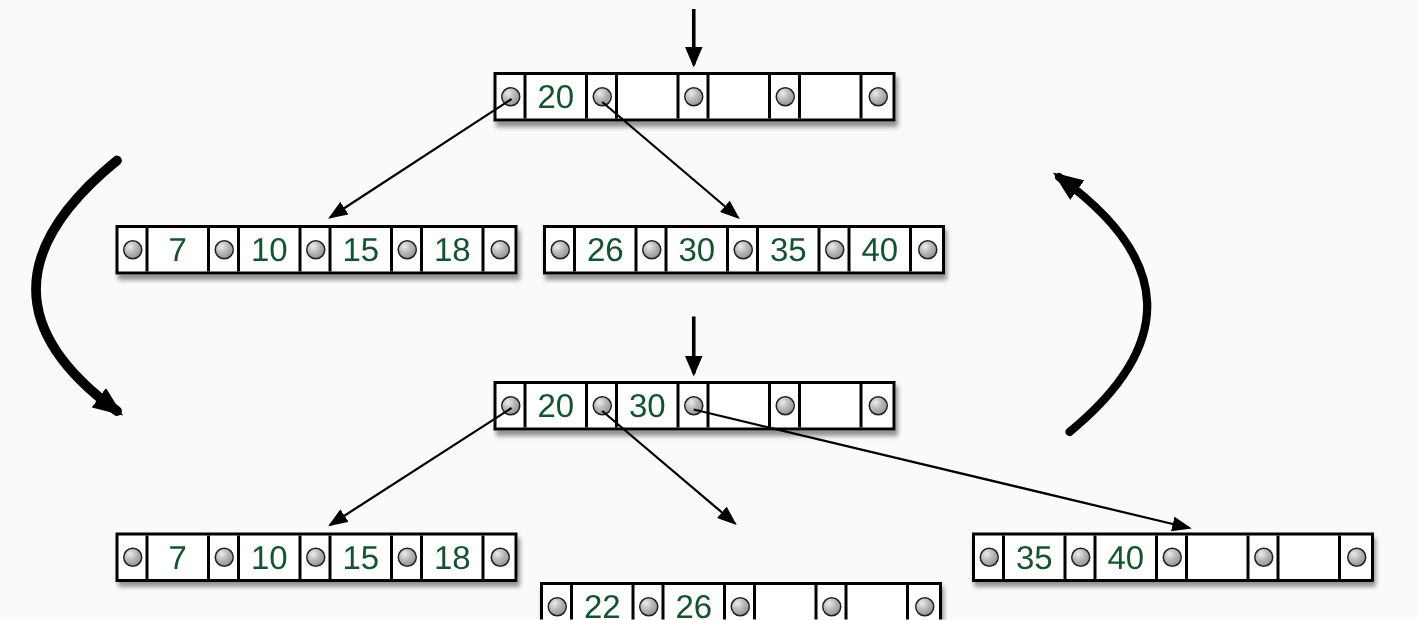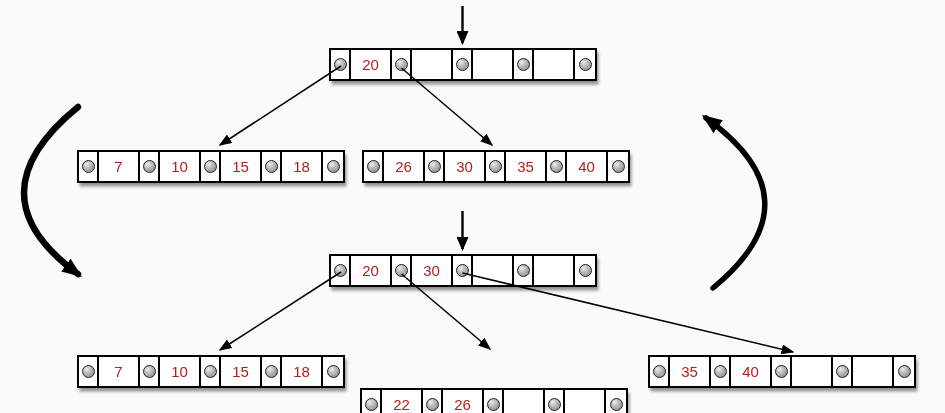--- a/index.html
+++ b/index.html
@@ -16,21 +16,21 @@
     background:#ffffff; border:2px solid #000;
     box-shadow:1.5px 3.5px 3px rgba(0,0,0,0.42);
   }
   .cell {
     box-sizing:border-box; height:100%;
     display:flex; align-items:center; justify-content:center;
     border-right:2px solid #000;
   }
   .ptr { width:20px; }
   .ptr.last { flex:1; border-right:none; }
-  .key { width:41px; font-size:15px; color:#b91c1c; }
+  .key { width:41px; font-size:22px; color:#14532d; }
   .dot {
     display:block; width:13px; height:13px; border-radius:50%;
     box-sizing:border-box; border:1.5px solid #1f1f1f;
     background:radial-gradient(circle at 34% 30%, #ececec 0%, #b9b9b9 40%, #8b8b8b 90%);
   }
   #overlay { position:absolute; left:0; top:0; pointer-events:none; }
 </style>
 </head>
 <body>
 

